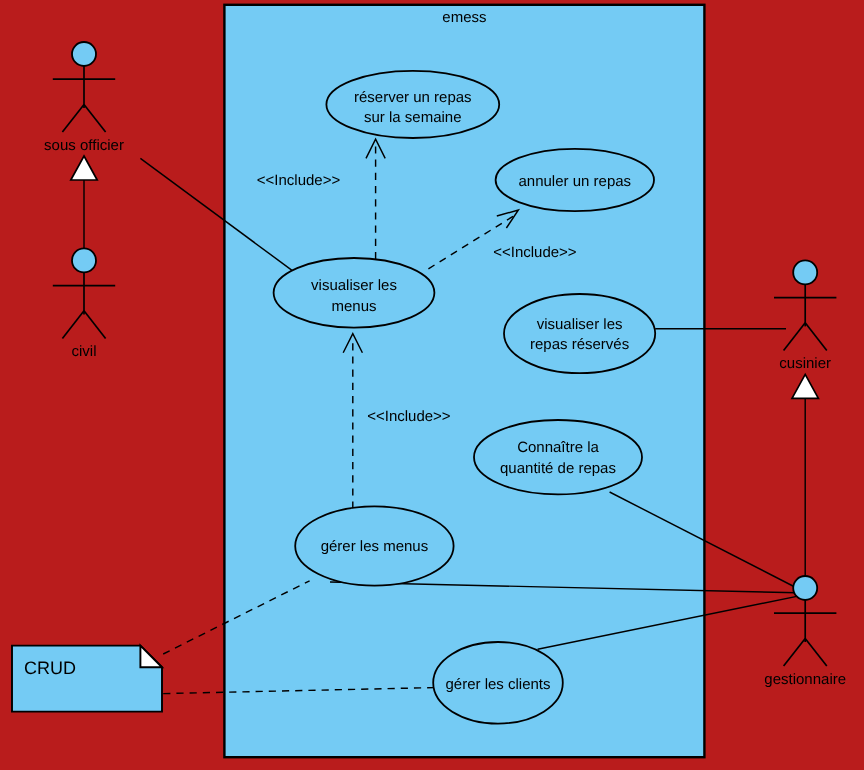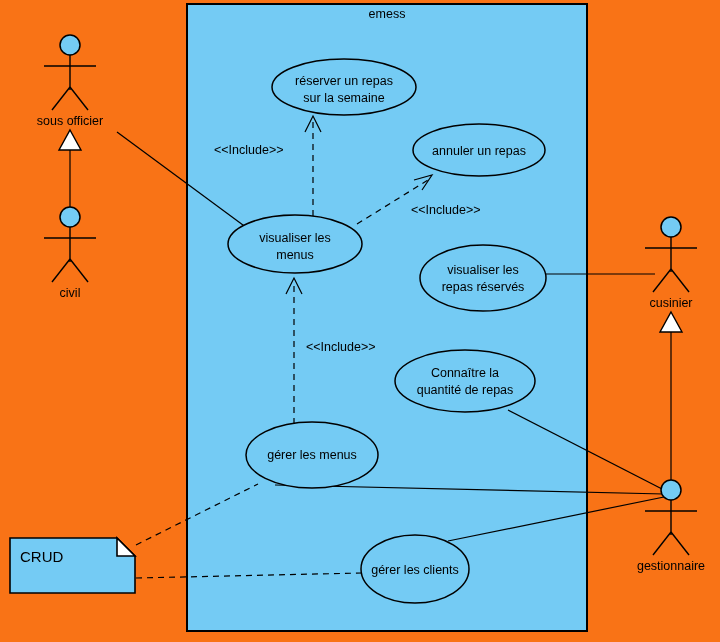--- a/index.html
+++ b/index.html
@@ -7,21 +7,21 @@
     padding: 0;
     background: #ffffff;
   }
   body {
     font-family: "Liberation Sans", sans-serif;
   }
   #diagram-root {
     position: relative;
     width: 720px;
     height: 642px;
-    background: #f97316;
+    background: #b91c1c;
     overflow: hidden;
   }
   #diagram-svg {
     position: absolute;
     left: 0;
     top: 0;
     width: 720px;
     height: 642px;
   }
   .uc-label, .actor-label, .note-label, .sys-title, .stereo-label {

